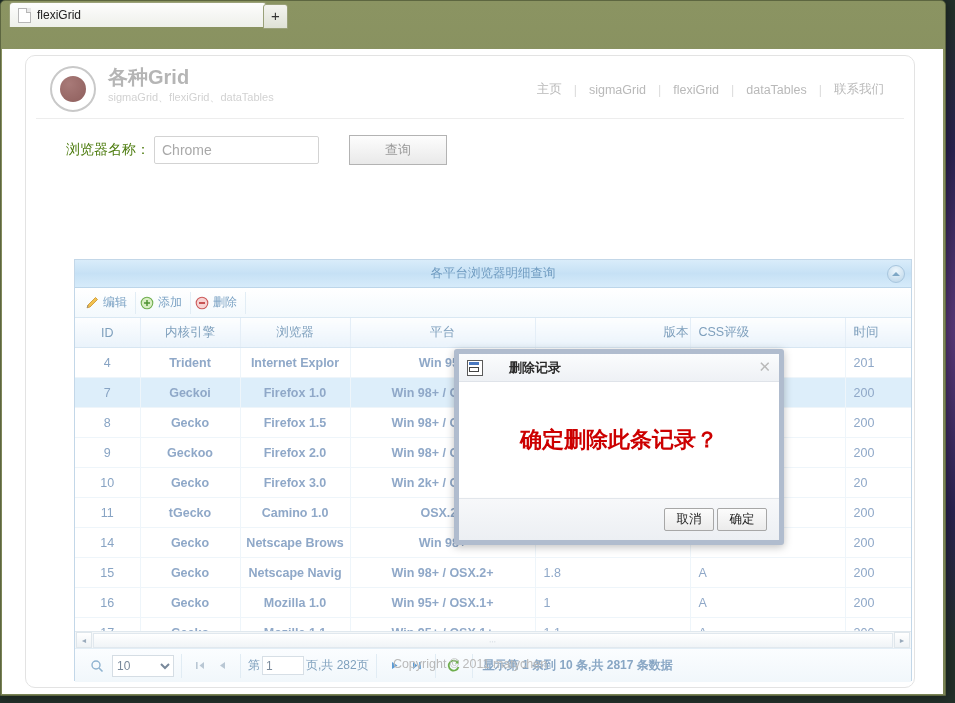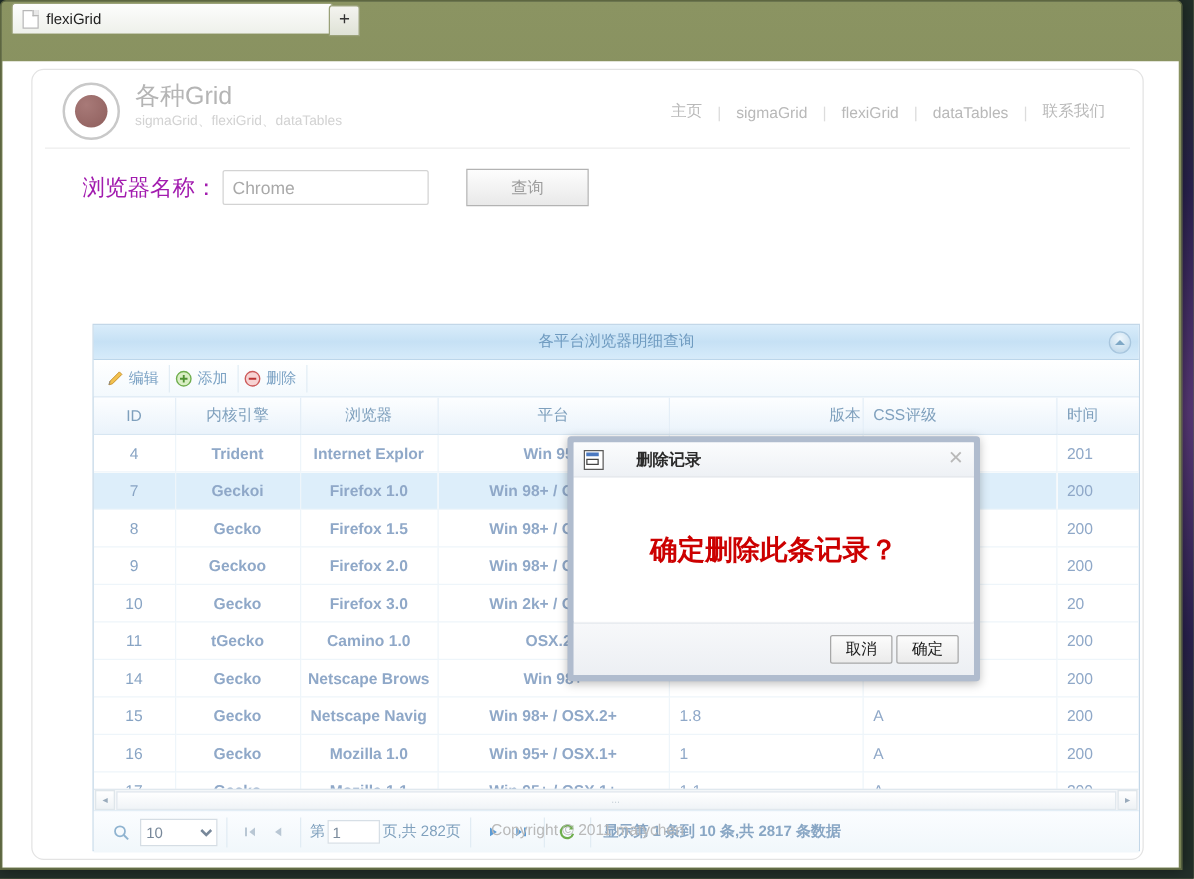--- a/index.html
+++ b/index.html
@@ -146,21 +146,21 @@
   }
   #logo .dot {
     width: 26px; height: 26px;
     border-radius: 50%;
     background: radial-gradient(circle at 35% 30%, #a87a78, #8e5e5c);
   }
   #brand {
     position: absolute; left: 72px; top: 10px;
   }
   #brand .title {
-    font-size: 20px; font-weight: normal;
+    font-size: 20px; font-weight: bold;
     color: #b5b5b5;
     line-height: 22px;
   }
   #brand .sub {
     font-size: 11px;
     color: #d2d2d2;
     line-height: 16px;
     margin-top: 1px;
   }
   #mainnav {
@@ -177,22 +177,22 @@
   }
   #mainnav .sep { color: #dcdcdc; }
   
   #searchrow {
     position: relative;
     height: 62px;
     margin-left: 40px;
     display: flex; align-items: center;
   }
   #searchrow .lbl {
-    font-size: 18px;
-    color: #a21caf;
+    font-size: 14px;
+    color: #4d7c0f;
     margin-right: 4px;
   }
   #browser-input {
     width: 165px; height: 28px;
     border: 1px solid #d3d3d3;
     border-radius: 2px;
     font-size: 14px;
     color: #14532d;
     padding: 0 7px;
     box-sizing: border-box;

